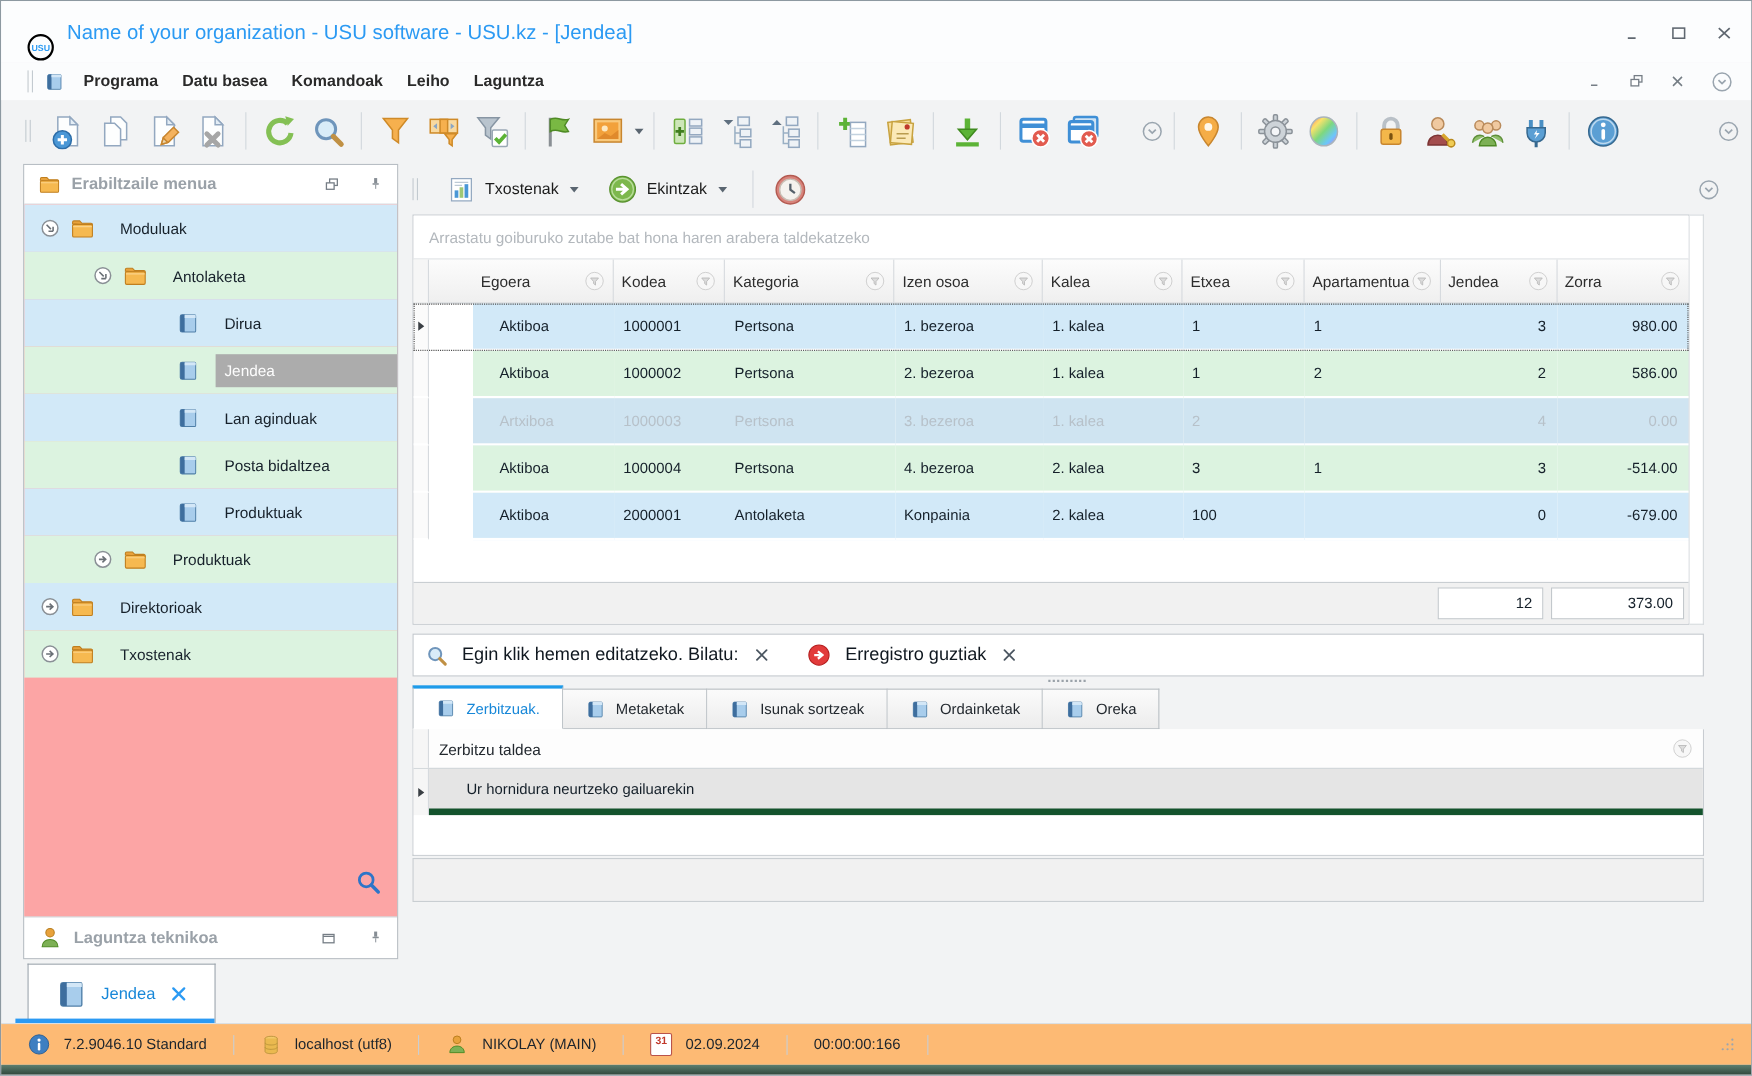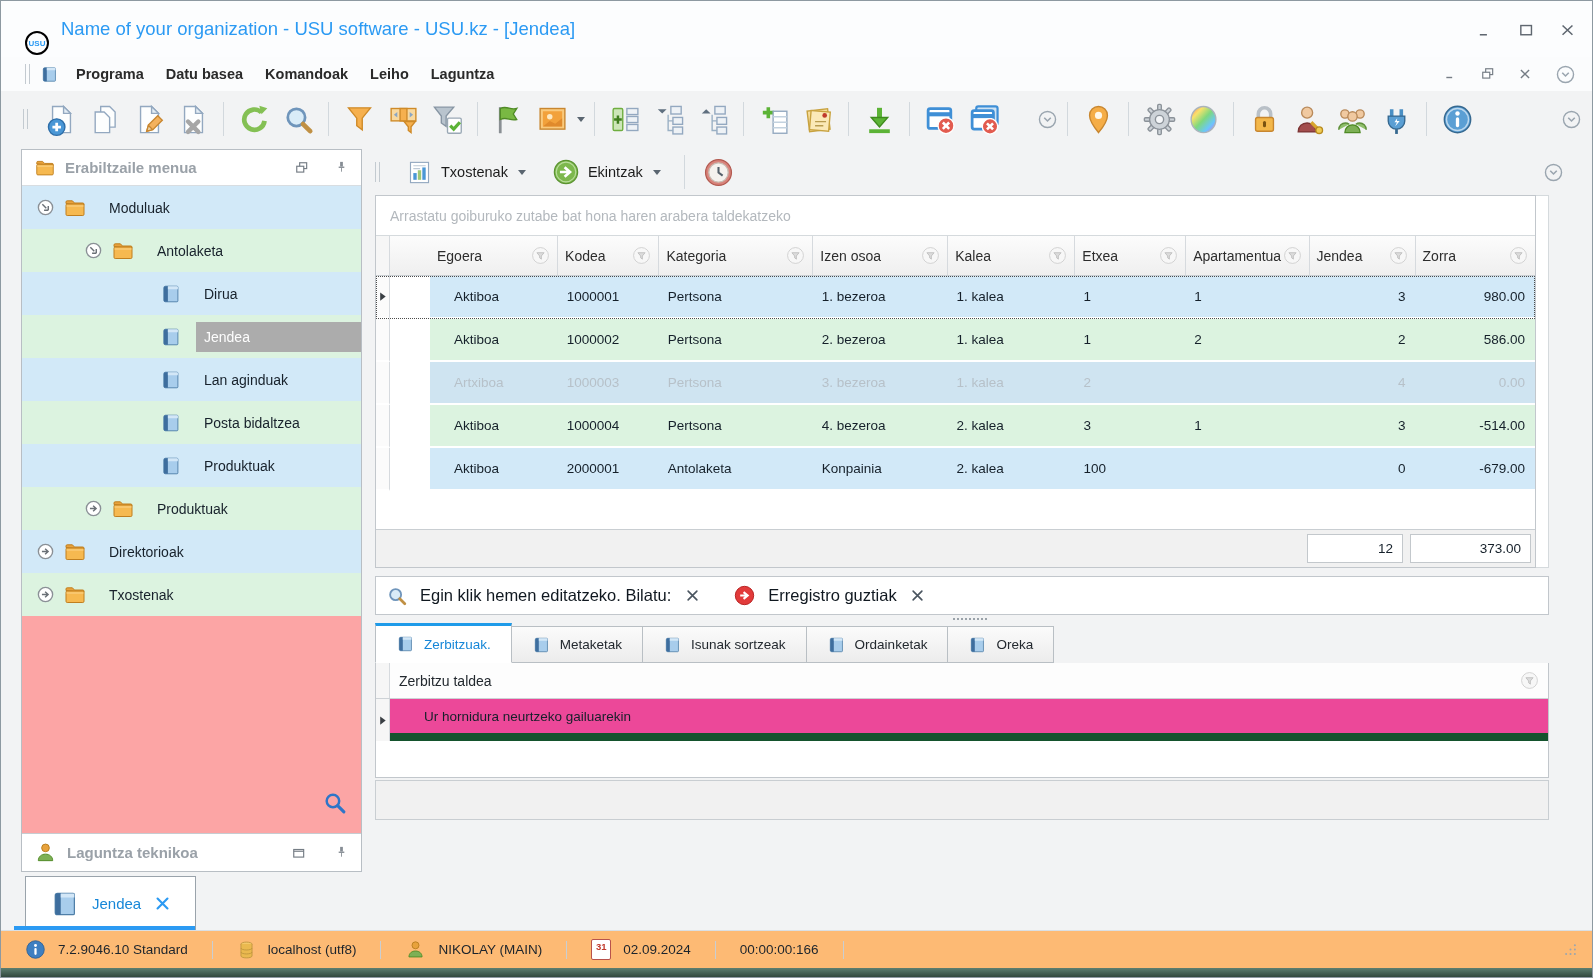--- a/index.html
+++ b/index.html
@@ -89,21 +89,21 @@
   .tabs { display:flex; align-items:flex-end; height:40px; flex:none; }
   .tab { height:37px; display:flex; align-items:center; gap:9px; padding:0 20px; background:linear-gradient(#fbfbfb,#ececec);
          border:1px solid #b9bfc4; border-left-width:0; font-size:13.5px; color:#23292f; }
   .tab:first-child { border-left-width:1px; }
   .tab.active { height:40px; background:#fff; border-top:3px solid #1e9be9; border-bottom:1px solid #fff; color:#1787d8; }
 
   .dgrid { width:1174px; border:1px solid #c2c7cc; border-top:none; background:#fff; flex:none; }
   .dh { display:flex; height:36px; border-bottom:1px solid #cdd2d6; background:#fdfdfd; }
   .dh-label { flex:1; display:flex; align-items:center; justify-content:space-between; padding:0 9px; font-size:14px; color:#23292f; }
   .drow { display:flex; height:42px; }
-  .drow .dcell { flex:1; background:#ec4899; display:flex; align-items:center; padding-left:34px; font-size:13.5px; color:#15202a; border-bottom:8px solid #14532d; }
+  .drow .dcell { flex:1; background:#e5e5e5; display:flex; align-items:center; padding-left:34px; font-size:13.5px; color:#15202a; border-bottom:6px solid #14532d; }
   .dfiller { height:36px; background:#fff; }
   .dfooter { width:1174px; height:40px; margin-top:2px; background:#f1f1f1; border:1px solid #c9ced2; flex:none; }
 
   
   .doc-tabs { height:58px; flex:none; display:flex; align-items:stretch; padding:4px 0 0 24px; }
   .doc-tab { position:relative; display:flex; align-items:center; gap:12px; padding:0 24px; background:#fff;
              border:1px solid #9aa3ab; border-bottom:none; }
   .doc-tab::after { content:""; position:absolute; left:-12px; right:0; bottom:0; height:4px; background:#2b9af3; }
   .doc-tab-label { font-size:15px; color:#1787d8; }
 

